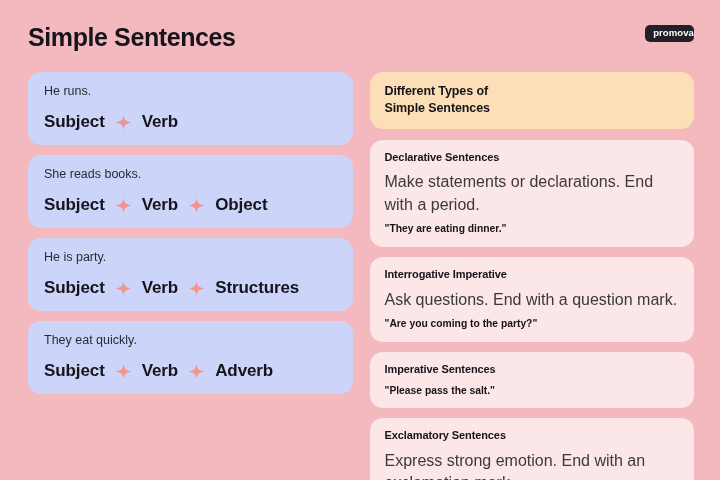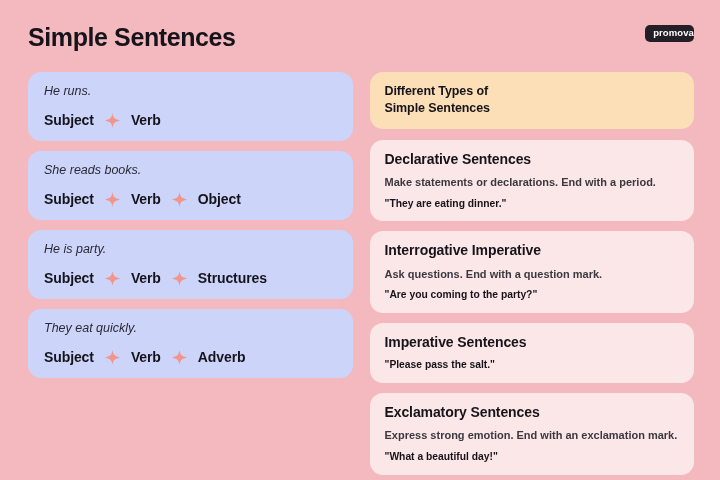--- a/index.html
+++ b/index.html
@@ -85,29 +85,28 @@
     border-radius: 13px;
     padding: 12px 16px 13px 16px;
     margin-bottom: 10px;
   }
   .struct-card:last-child { margin-bottom: 0; }
   .struct-example {
     font-size: 12.5px;
     color: #2b2a33;
     line-height: 1.2;
     margin-bottom: 13px;
-    font-style: italic;
   }
   .struct-formula {
     display: flex;
     align-items: center;
     flex-wrap: nowrap;
   }
   .formula-term {
-    font-size: 14px;
+    font-size: 17px;
     font-weight: 700;
     color: #16141a;
     letter-spacing: -0.1px;
     white-space: nowrap;
   }
   .plus-icon {
     display: inline-block;
     width: 15px;
     height: 15px;
     margin: 0 11px;
@@ -117,33 +116,32 @@
 
   
   .type-card {
     background: #fbe7e7;
     border-radius: 13px;
     padding: 10px 15px 11px 15px;
     margin-bottom: 10px;
   }
   .type-card:last-child { margin-bottom: 0; }
   .type-name {
-    font-size: 14px;
+    font-size: 11px;
     font-weight: 700;
     color: #16141a;
     line-height: 1.3;
     margin-bottom: 7px;
     letter-spacing: -0.1px;
   }
   .type-desc {
-    font-size: 11px;
+    font-size: 16px;
     color: #3b3940;
     line-height: 1.42;
     margin-bottom: 6px;
-    font-weight: bold;
   }
   .type-example {
     font-size: 10.3px;
     font-weight: 700;
     color: #16141a;
     line-height: 1.35;
   }
 </style>
 </head>
 <body>

